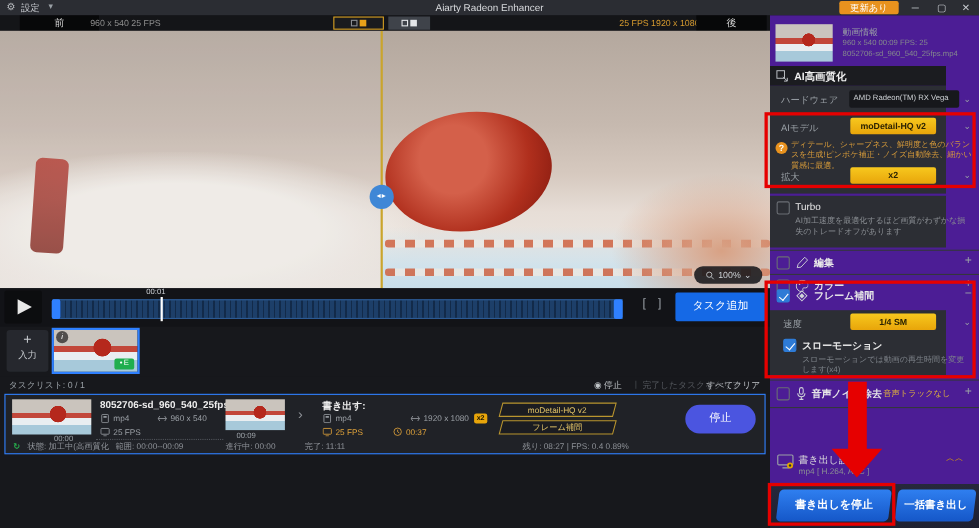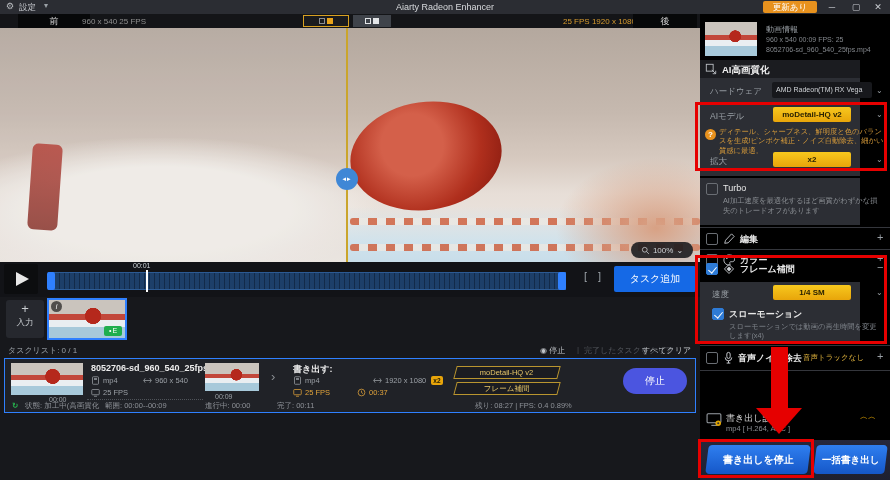--- a/index.html
+++ b/index.html
@@ -82,21 +82,21 @@
   .t-chev{left:266px;top:10px;color:#8b8f94;font-size:13px;}
   .t-export{left:288px;top:4px;font-size:9px;font-weight:bold;color:#ececec;}
   .tag{left:450px;width:104px;height:13px;border:1px solid #b9952f;color:#e6c668;font-size:7.5px;text-align:center;line-height:12px;transform:skewX(-15deg);background:rgba(0,0,0,.15);}
   .tag span{display:inline-block;transform:skewX(15deg);}
   .tag1{top:7px;} .tag2{top:23px;}
   .t-stop-btn{left:618px;top:9px;width:64px;height:26px;background:#4b55e0;border-radius:13px;color:#fff;font-size:10px;text-align:center;line-height:26px;}
   .status-row{top:42px;font-size:7.5px;color:#8e9298;}
   .spin{left:7px;color:#27b24e;font-weight:bold;}
   .st1{left:20px;} .st2{left:100px;} .st3{left:200px;} .st4{left:272px;} .st5{left:470px;}
   
-  .sidebar{left:700px;top:14px;width:190px;height:466px;background:#000000;}
+  .sidebar{left:700px;top:14px;width:190px;height:466px;background:#4c1d95;}
   .sb{position:absolute;left:0;width:160px;}
   .info-thumb{left:5px;top:8px;width:52px;height:34px;}
   .info-title{left:66px;top:10px;font-size:8px;color:#9aa0a6;}
   .info-l1{left:66px;top:22px;font-size:7px;color:#84888d;}
   .info-l2{left:66px;top:32px;font-size:7px;color:#84888d;}
   .sec-head{left:0;top:46px;height:18px;background:#1b1c20;color:#f0f0f0;}
   .sec-head .ic{position:absolute;left:5px;top:3px;}
   .sec-head .tx{position:absolute;left:22px;top:4px;font-size:9.5px;font-weight:bold;}
   .panel{background:#2c2e34;}
   .p-ai{top:64px;height:98px;}
@@ -327,21 +327,21 @@
     </span>
 
     <div class="abs tag tag1"><span>moDetail-HQ  v2</span></div>
     <div class="abs tag tag2"><span>フレーム補間</span></div>
     <div class="abs t-stop-btn">停止</div>
 
     <span class="abs status-row spin">↻</span>
     <span class="abs status-row st1">状態: 加工中(高画質化</span>
     <span class="abs status-row st2">範囲: 00:00--00:09</span>
     <span class="abs status-row st3">進行中: 00:00</span>
-    <span class="abs status-row st4">完了: 00:11</span>
+    <span class="abs status-row st4">完了: 11:11</span>
     <span class="abs status-row st5">残り: 08:27  |  FPS: 0.4    0.89%</span>
   </div>
 
   <div class="abs sidebar">
     <div class="abs info-thumb mini-swim"></div>
     <span class="abs info-title">動画情報</span>
     <span class="abs info-l1">960 x 540  00:09   FPS: 25</span>
     <span class="abs info-l2">8052706-sd_960_540_25fps.mp4</span>
 
     <div class="abs sb sec-head">

